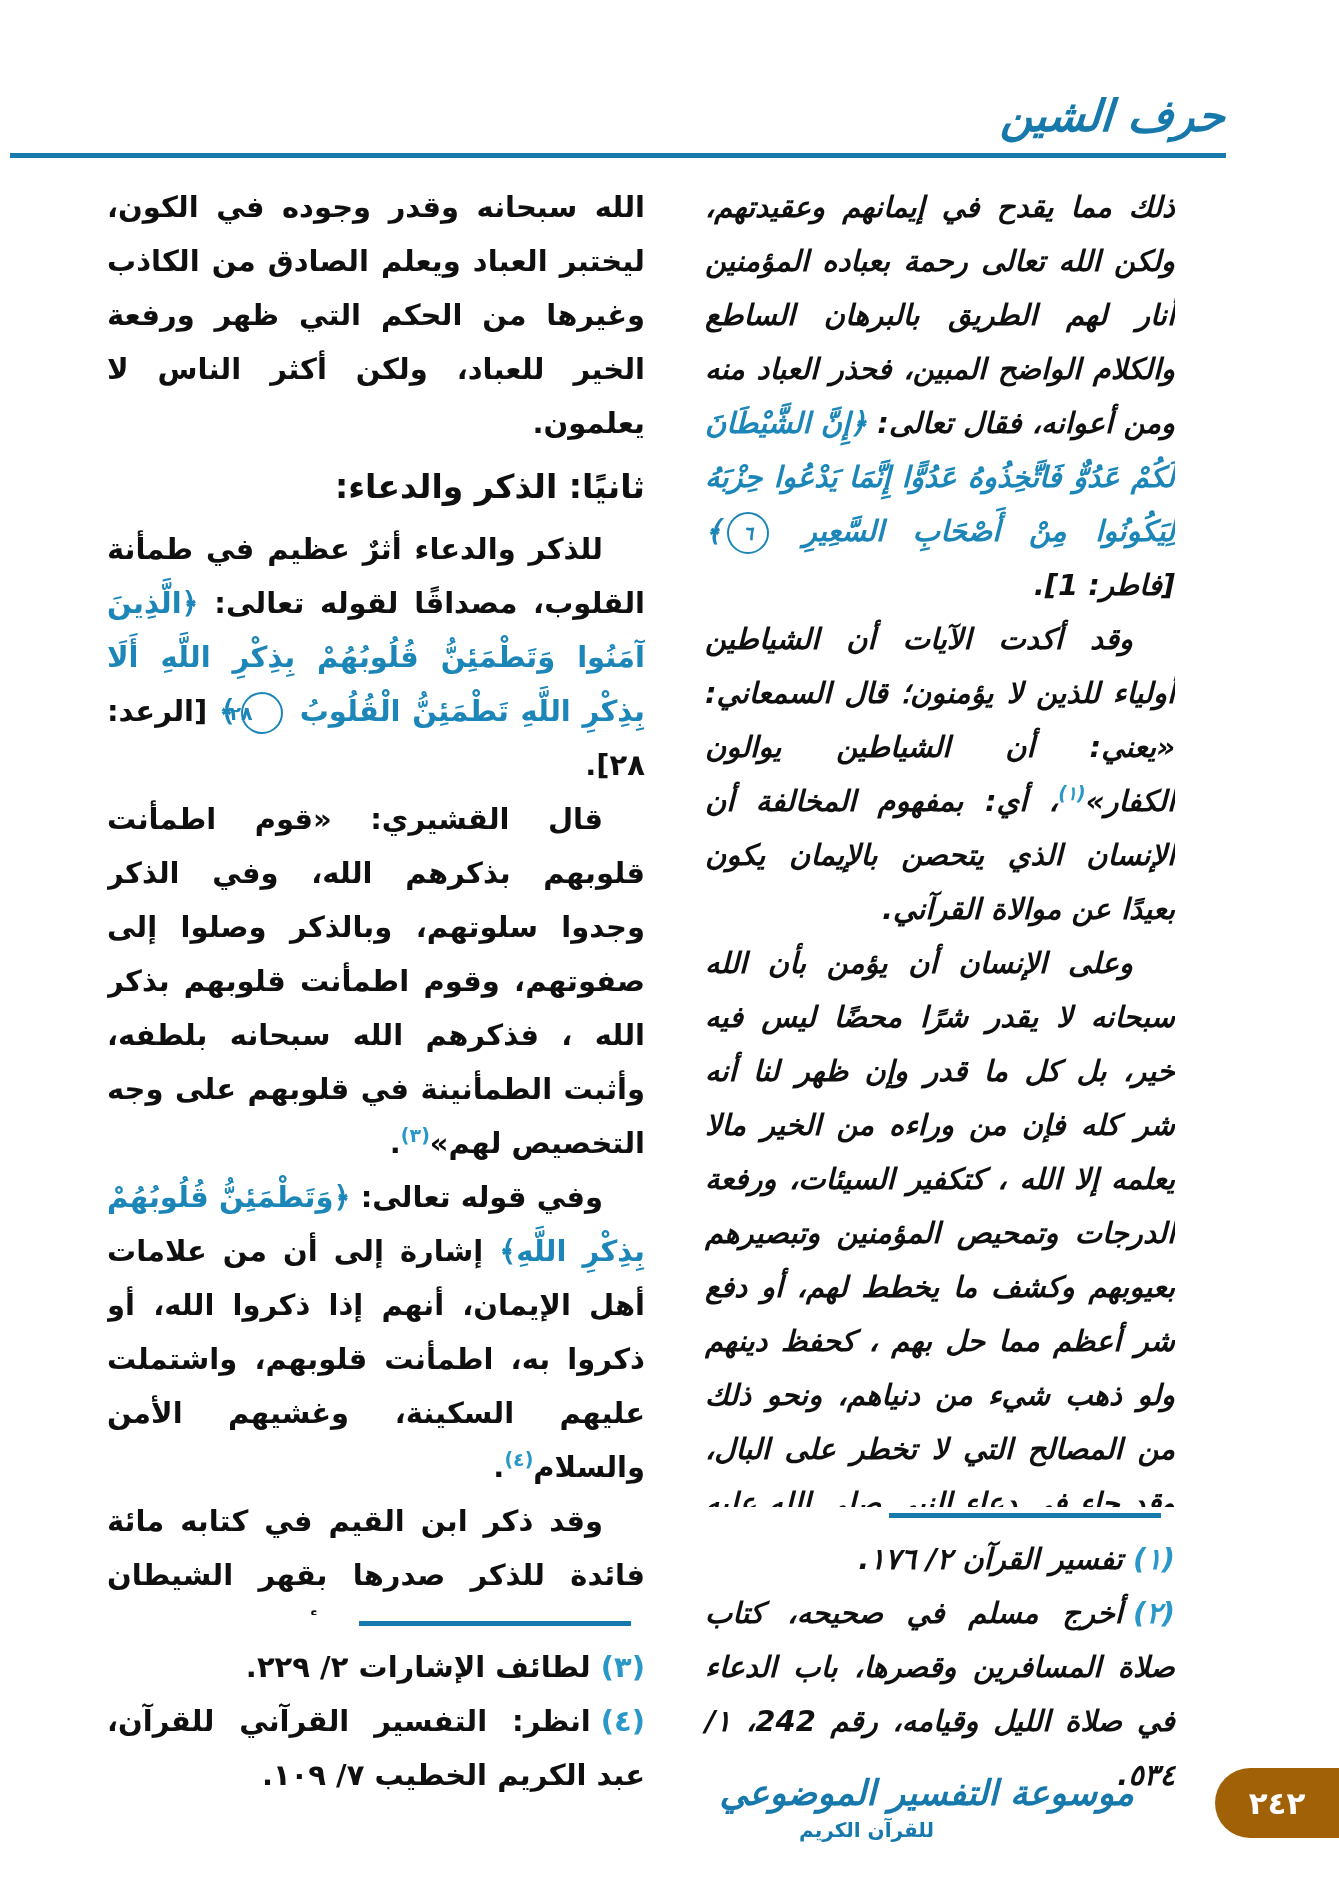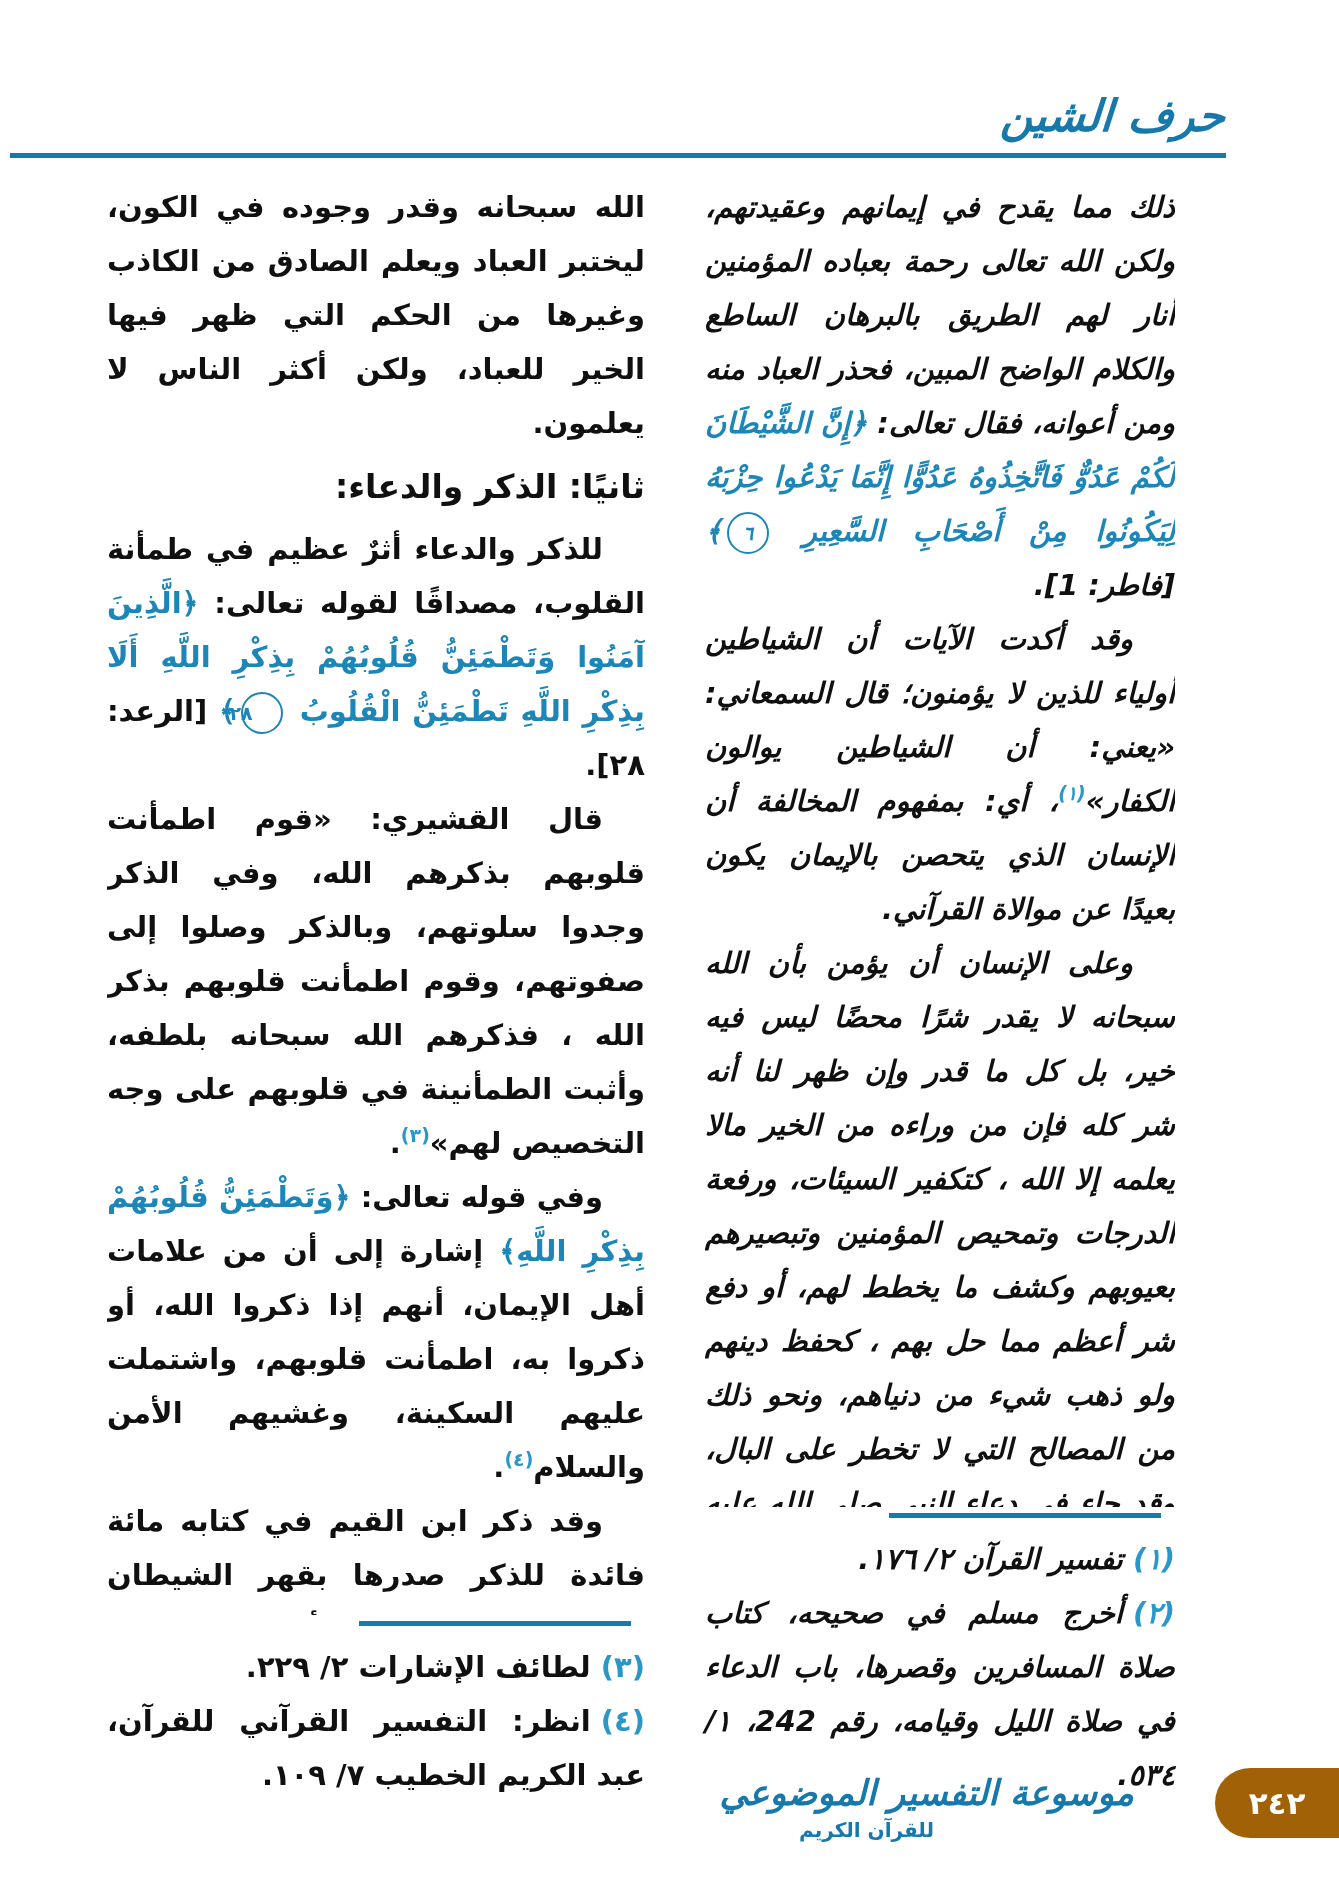--- a/index.html
+++ b/index.html
@@ -85,21 +85,21 @@
       </div>
       <div class="fn-block">
         <div class="fn-rule"></div>
         <p class="footnote"><span class="fn-marker">(١)</span><span>تفسير القرآن ٢/ ١٧٦.</span></p>
         <p class="footnote"><span class="fn-marker">(٢)</span><span>أخرج مسلم في صحيحه، كتاب صلاة المسافرين وقصرها، باب الدعاء في صلاة الليل وقيامه، رقم 242، ١/ ٥٣٤.</span></p>
       </div>
     </div>
 
     <div class="col col-left">
       <div class="col-body">
-        <p>الله سبحانه وقدر وجوده في الكون، ليختبر العباد ويعلم الصادق من الكاذب وغيرها من الحكم التي ظهر فيها الخير للعباد، ولكن أكثر الناس لا يعلمون.</p>
+        <p>الله سبحانه وقدر وجوده في الكون، ليختبر العباد ويعلم الصادق من الكاذب وغيرها من الحكم التي ظهر ورفعة الخير للعباد، ولكن أكثر الناس لا يعلمون.</p>
         <p class="heading">ثانيًا: الذكر والدعاء:</p>
         <p class="indent"><span>للذكر والدعاء أثرٌ عظيم في طمأنة القلوب، مصداقًا لقوله تعالى: </span><span class="quran">﴿الَّذِينَ آمَنُوا وَتَطْمَئِنُّ قُلُوبُهُمْ بِذِكْرِ اللَّهِ أَلَا بِذِكْرِ اللَّهِ تَطْمَئِنُّ الْقُلُوبُ </span><span class="ayah-medallion">
               <span>٢٨</span>
             </span><span class="quran">﴾</span><span> [الرعد: ٢٨].</span></p>
         <p class="indent"><span>قال القشيري: «قوم اطمأنت قلوبهم بذكرهم الله، وفي الذكر وجدوا سلوتهم، وبالذكر وصلوا إلى صفوتهم، وقوم اطمأنت قلوبهم بذكر الله ، فذكرهم الله سبحانه بلطفه، وأثبت الطمأنينة في قلوبهم على وجه التخصيص لهم»</span><sup class="fn-ref">(٣)</sup><span>.</span></p>
         <p class="indent"><span>وفي قوله تعالى: </span><span class="quran">﴿وَتَطْمَئِنُّ قُلُوبُهُمْ بِذِكْرِ اللَّهِ﴾</span><span> إشارة إلى أن من علامات أهل الإيمان، أنهم إذا ذكروا الله، أو ذكروا به، اطمأنت قلوبهم، واشتملت عليهم السكينة، وغشيهم الأمن والسلام</span><sup class="fn-ref">(٤)</sup><span>.</span></p>
         <p class="indent">وقد ذكر ابن القيم في كتابه مائة فائدة للذكر صدرها بقهر الشيطان فقال: «وفي الذكر أكثر من مائة فائدة: إحداها: أنه يطرد الشيطان ويقمعه ويكسره، والثانية: أنه</p>
       </div>
       <div class="fn-block">
         <div class="fn-rule"></div>

